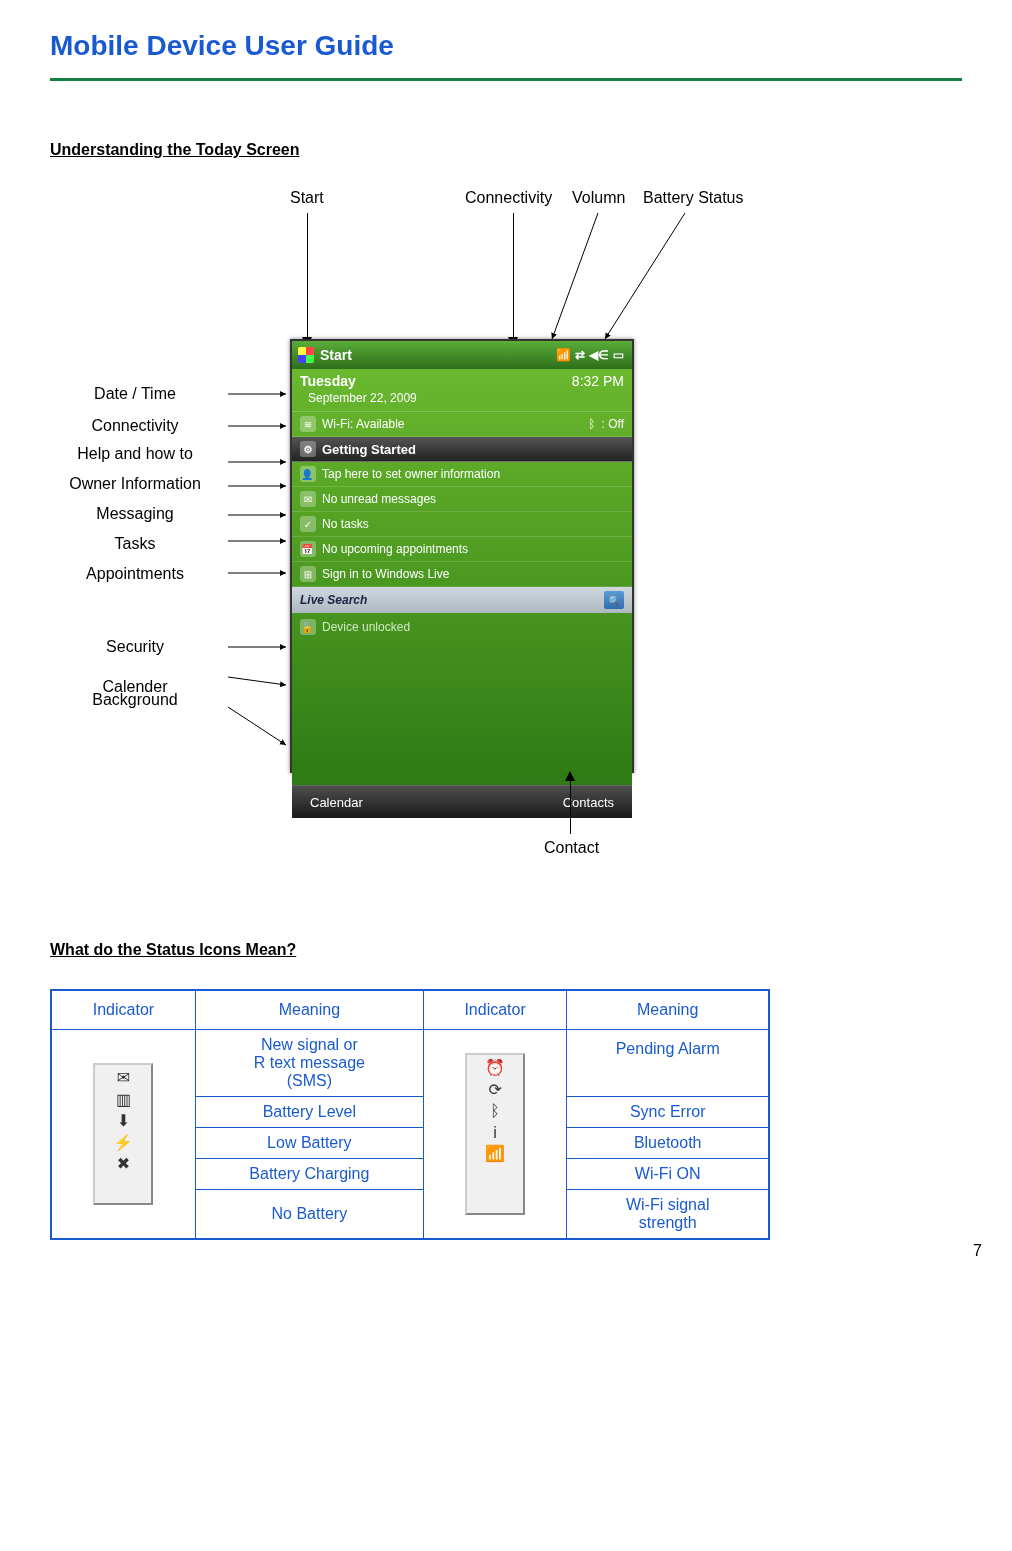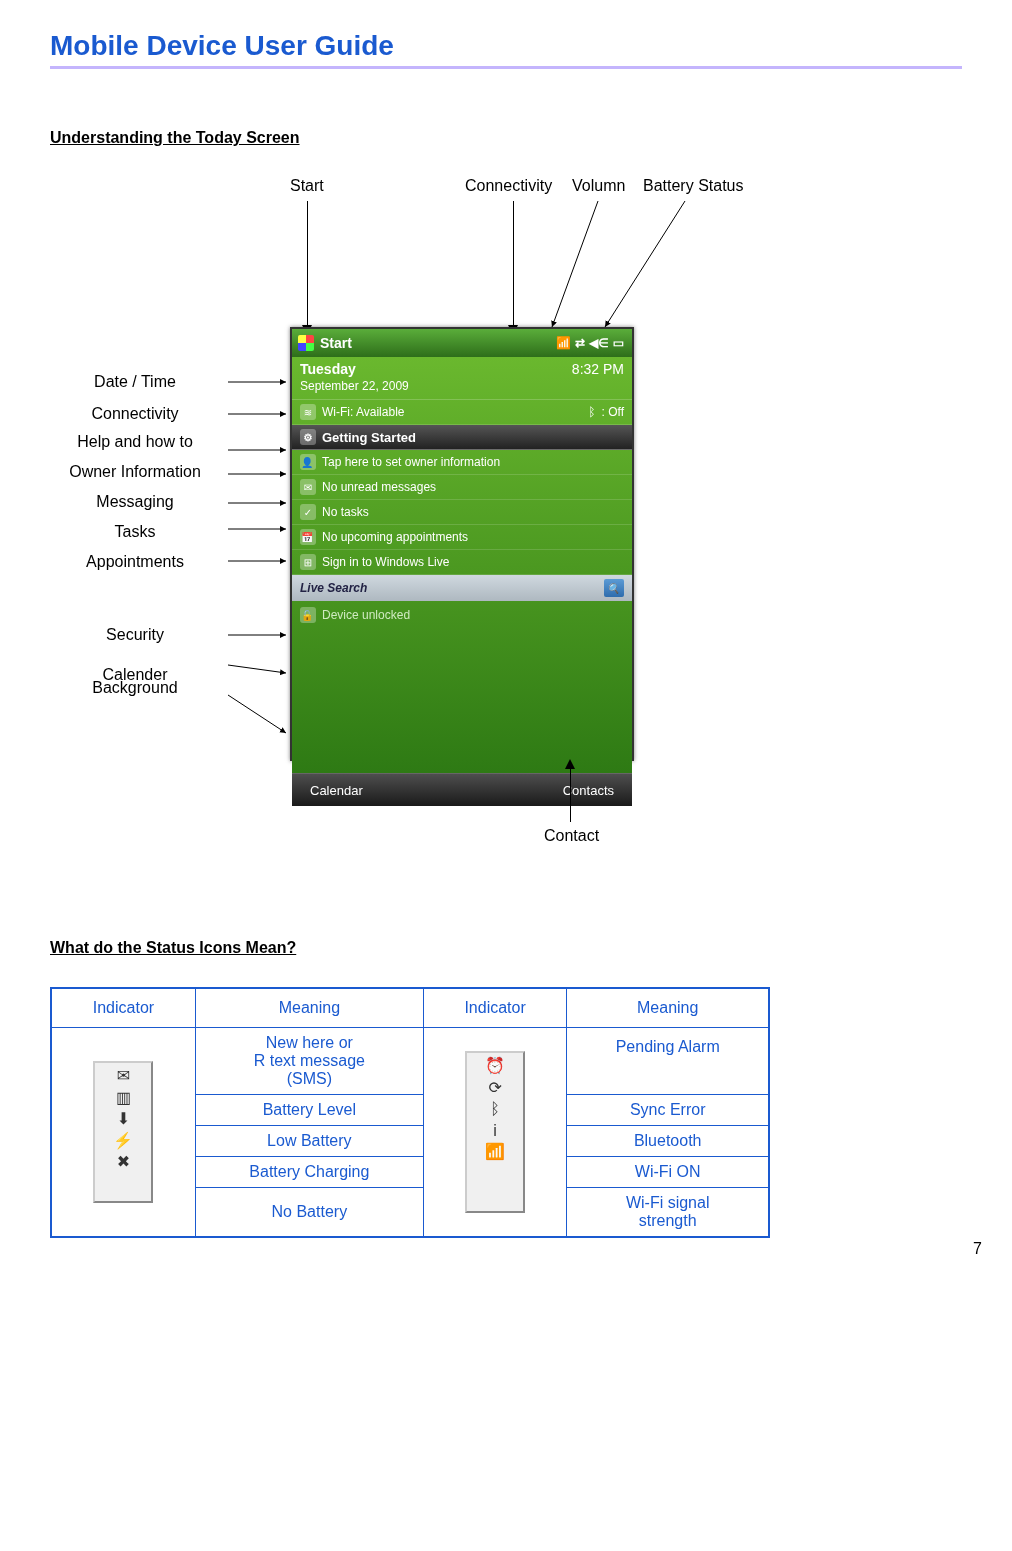--- a/index.html
+++ b/index.html
@@ -7,22 +7,22 @@
     margin: 0;
     padding: 30px 50px;
     width: 912px;
     background: white;
     position: relative;
   }
   .title {
     color: #1a5ad0;
     font-size: 28px;
     font-weight: bold;
-    border-bottom: 3px solid #c4b5fd;
-    padding-bottom: 4px;
+    border-bottom: 3px solid #15803d;
+    padding-bottom: 16px;
     margin-bottom: 60px;
   }
   .section-heading {
     font-size: 16px;
     font-weight: bold;
     text-decoration: underline;
     margin-bottom: 30px;
   }
   .diagram-area {
     position: relative;
@@ -94,21 +94,21 @@
     background: linear-gradient(#6ab82e, #2e7a14);
     color: white;
     font-size: 12px;
   }
   .today-date {
     padding: 4px 8px 2px 8px;
     font-weight: bold;
     font-size: 14px;
   }
   .today-date .time { float: right; font-weight: normal; }
-  .today-subdate { padding: 0 8px 6px 8px; font-size: 12px; border-bottom: 1px solid rgba(255,255,255,0.2); }
+  .today-subdate { padding: 0 8px 6px 16px; font-size: 12px; border-bottom: 1px solid rgba(255,255,255,0.2); }
   .today-row {
     display: flex;
     align-items: center;
     padding: 4px 8px;
     border-bottom: 1px solid rgba(255,255,255,0.15);
     font-size: 12px;
     gap: 6px;
   }
   .today-row.selected {
     background: linear-gradient(#555, #222);
@@ -163,21 +163,21 @@
     justify-content: space-between;
     padding: 0 18px;
     color: white;
     font-size: 13px;
     border-top: 1px solid #666;
   }
   .contact-label {
     position: absolute;
     font-size: 16px;
   }
-  .status-section { margin-top: 32px; }
+  .status-section { margin-top: 22px; }
   table.status {
     border-collapse: collapse;
     border: 2px solid #1a5ad0;
     width: 720px;
   }
   table.status th, table.status td {
     border: 1px solid #1a5ad0;
     padding: 6px 8px;
     text-align: center;
     color: #1a5ad0;
@@ -348,21 +348,21 @@
     <td rowspan="5">
       <div class="icon-col-box" style="height:130px;">
         <span class="ic">✉</span>
         <span class="ic">▥</span>
         <span class="ic">⬇</span>
         <span class="ic">⚡</span>
         <span class="ic">✖</span>
       </div>
     </td>
     <td>
-      <div>New here or</div>
+      <div>New signal or</div>
       <div>R text message</div>
       <div>(SMS)</div>
     </td>
     <td rowspan="5">
       <div class="icon-col-box" style="height:150px;">
         <span class="ic">⏰</span>
         <span class="ic">⟳</span>
         <span class="ic">ᛒ</span>
         <span class="ic">i</span>
         <span class="ic">📶</span>

